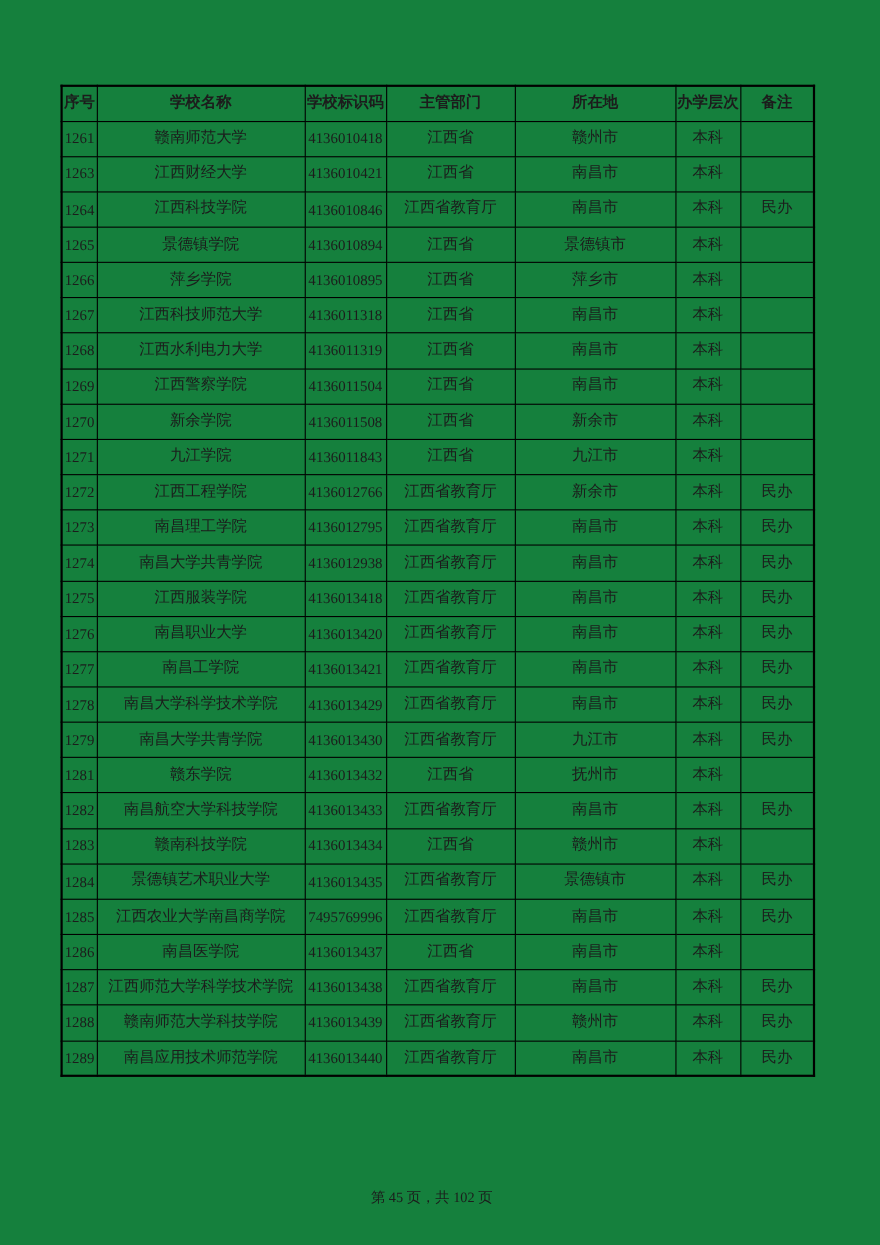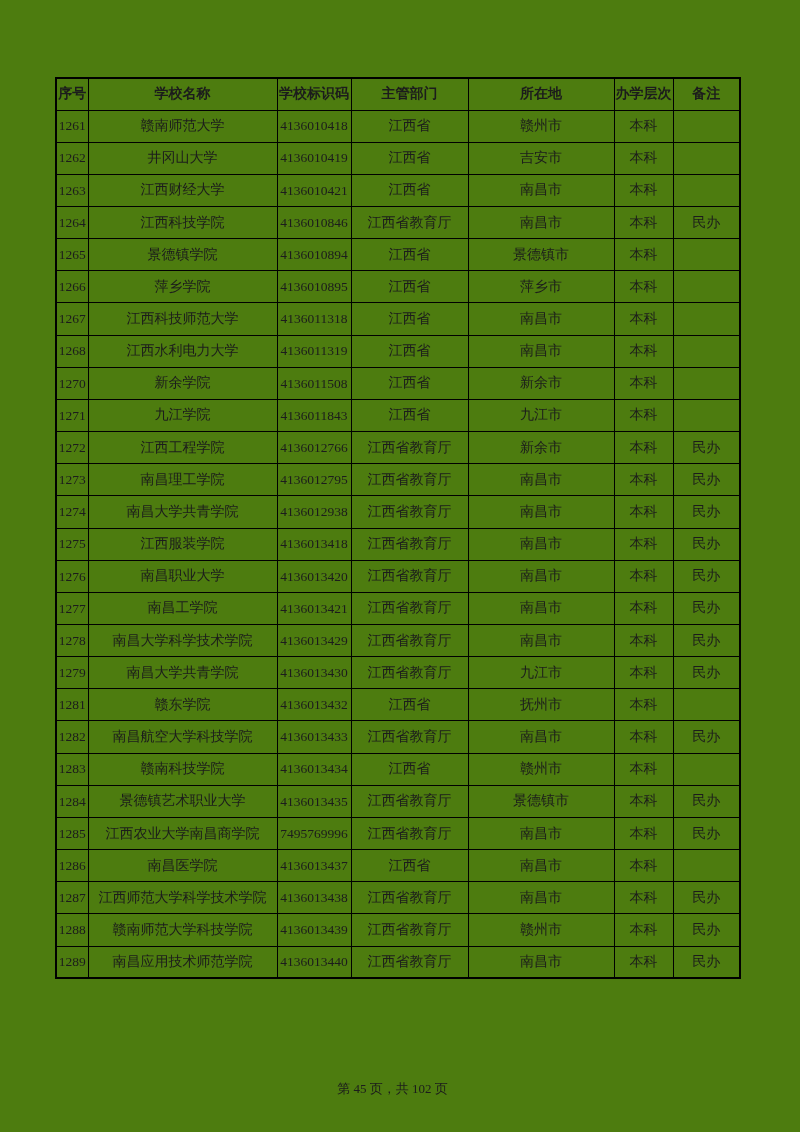--- a/index.html
+++ b/index.html
@@ -10,21 +10,21 @@
     width: 800px;
     height: 1132px;
     background: #ffffff;
     position: relative;
     font-family: "Liberation Serif", "DejaVu Serif", serif;
     color: #1c1c1c;
   }
   .page {
     position: absolute;
     inset: 0;
-    background: #4d7c0f;
+    background: #15803d;
   }
   table.uni-table {
     position: absolute;
     left: 55px;
     top: 77px;
     width: 684px;
     border-collapse: collapse;
     table-layout: fixed;
     border: 2px solid #000;
   }
@@ -94,29 +94,20 @@
         <tr data-name="table-row">
           <td data-name="cell-index">1261</td>
           <td data-name="cell-school-name">赣南师范大学</td>
           <td data-name="cell-school-code">4136010418</td>
           <td data-name="cell-authority">江西省</td>
           <td data-name="cell-location">赣州市</td>
           <td data-name="cell-level">本科</td>
           <td data-name="cell-remarks"></td>
         </tr>
         <tr data-name="table-row">
-          <td data-name="cell-index">1262</td>
-          <td data-name="cell-school-name">井冈山大学</td>
-          <td data-name="cell-school-code">4136010419</td>
-          <td data-name="cell-authority">江西省</td>
-          <td data-name="cell-location">吉安市</td>
-          <td data-name="cell-level">本科</td>
-          <td data-name="cell-remarks"></td>
-        </tr>
-        <tr data-name="table-row">
           <td data-name="cell-index">1263</td>
           <td data-name="cell-school-name">江西财经大学</td>
           <td data-name="cell-school-code">4136010421</td>
           <td data-name="cell-authority">江西省</td>
           <td data-name="cell-location">南昌市</td>
           <td data-name="cell-level">本科</td>
           <td data-name="cell-remarks"></td>
         </tr>
         <tr data-name="table-row">
           <td data-name="cell-index">1264</td>
@@ -157,20 +148,29 @@
         <tr data-name="table-row">
           <td data-name="cell-index">1268</td>
           <td data-name="cell-school-name">江西水利电力大学</td>
           <td data-name="cell-school-code">4136011319</td>
           <td data-name="cell-authority">江西省</td>
           <td data-name="cell-location">南昌市</td>
           <td data-name="cell-level">本科</td>
           <td data-name="cell-remarks"></td>
         </tr>
         <tr data-name="table-row">
+          <td data-name="cell-index">1269</td>
+          <td data-name="cell-school-name">江西警察学院</td>
+          <td data-name="cell-school-code">4136011504</td>
+          <td data-name="cell-authority">江西省</td>
+          <td data-name="cell-location">南昌市</td>
+          <td data-name="cell-level">本科</td>
+          <td data-name="cell-remarks"></td>
+        </tr>
+        <tr data-name="table-row">
           <td data-name="cell-index">1270</td>
           <td data-name="cell-school-name">新余学院</td>
           <td data-name="cell-school-code">4136011508</td>
           <td data-name="cell-authority">江西省</td>
           <td data-name="cell-location">新余市</td>
           <td data-name="cell-level">本科</td>
           <td data-name="cell-remarks"></td>
         </tr>
         <tr data-name="table-row">
           <td data-name="cell-index">1271</td>

